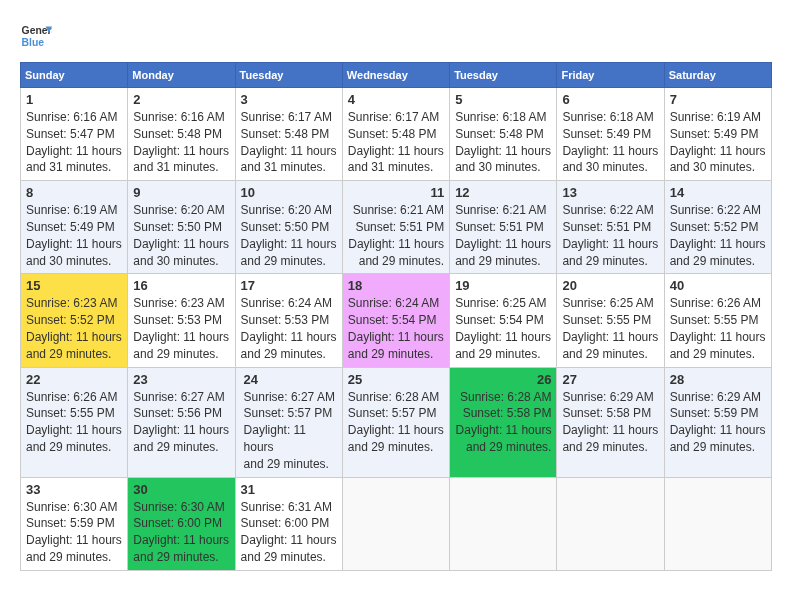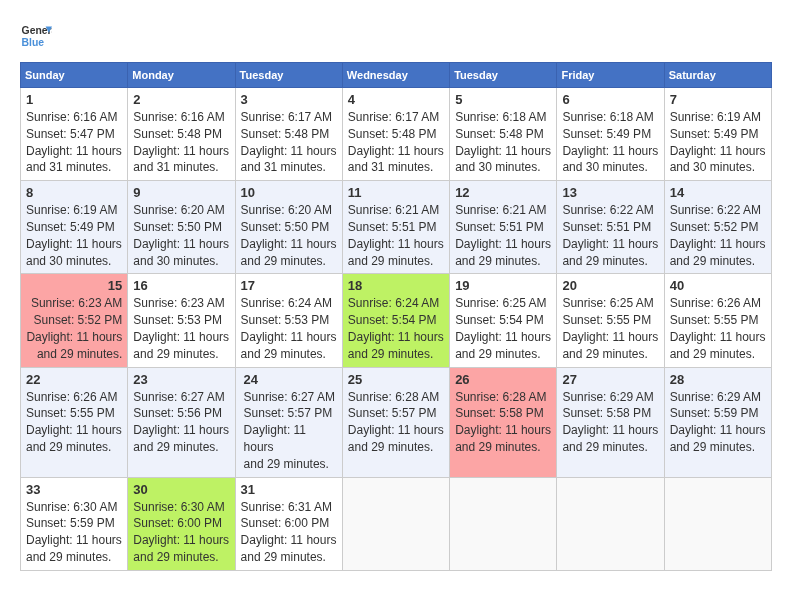--- a/index.html
+++ b/index.html
@@ -177,21 +177,21 @@
 Daylight: 11 hours
 and 30 minutes.</div>
         </td>
         <td style="background-color: rgb(238, 242, 251);">
           <span class="day-num">10</span>
           <div class="day-info" style="white-space: pre-line;">Sunrise: 6:20 AM
 Sunset: 5:50 PM
 Daylight: 11 hours
 and 29 minutes.</div>
         </td>
-        <td style="background-color: rgb(238, 242, 251);">
+        <td style="background-color: rgb(238, 242, 251); text-align: right;">
           <span class="day-num">11</span>
           <div class="day-info" style="white-space: pre-line;">Sunrise: 6:21 AM
 Sunset: 5:51 PM
 Daylight: 11 hours
 and 29 minutes.</div>
         </td>
         <td style="background-color: rgb(238, 242, 251);">
           <span class="day-num">12</span>
           <div class="day-info" style="white-space: pre-line;">Sunrise: 6:21 AM
 Sunset: 5:51 PM
@@ -207,42 +207,42 @@
         </td>
         <td style="background-color: rgb(238, 242, 251);">
           <span class="day-num">14</span>
           <div class="day-info" style="white-space: pre-line;">Sunrise: 6:22 AM
 Sunset: 5:52 PM
 Daylight: 11 hours
 and 29 minutes.</div>
         </td>
       </tr>
       <tr>
-        <td style="background-color: #fca5a5; text-align: right;">
+        <td style="background-color: #fde047;">
           <span class="day-num">15</span>
           <div class="day-info" style="white-space: pre-line;">Sunrise: 6:23 AM
 Sunset: 5:52 PM
 Daylight: 11 hours
 and 29 minutes.</div>
         </td>
         <td style="background-color: rgb(255, 255, 255);">
           <span class="day-num">16</span>
           <div class="day-info" style="white-space: pre-line;">Sunrise: 6:23 AM
 Sunset: 5:53 PM
 Daylight: 11 hours
 and 29 minutes.</div>
         </td>
         <td style="background-color: rgb(255, 255, 255); margin-top: 12px;">
           <span class="day-num">17</span>
           <div class="day-info" style="white-space: pre-line;">Sunrise: 6:24 AM
 Sunset: 5:53 PM
 Daylight: 11 hours
 and 29 minutes.</div>
         </td>
-        <td style="background-color: #bef264;">
+        <td style="background-color: #f0abfc;">
           <span class="day-num">18</span>
           <div class="day-info" style="white-space: pre-line;">Sunrise: 6:24 AM
 Sunset: 5:54 PM
 Daylight: 11 hours
 and 29 minutes.</div>
         </td>
         <td style="background-color: rgb(255, 255, 255);">
           <span class="day-num">19</span>
           <div class="day-info" style="white-space: pre-line;">Sunrise: 6:25 AM
 Sunset: 5:54 PM
@@ -286,21 +286,21 @@
 Daylight: 11 hours
 and 29 minutes.</div>
         </td>
         <td style="background-color: rgb(238, 242, 251);">
           <span class="day-num">25</span>
           <div class="day-info" style="white-space: pre-line;">Sunrise: 6:28 AM
 Sunset: 5:57 PM
 Daylight: 11 hours
 and 29 minutes.</div>
         </td>
-        <td style="background-color: #fca5a5;">
+        <td style="background-color: #22c55e; text-align: right;">
           <span class="day-num">26</span>
           <div class="day-info" style="white-space: pre-line;">Sunrise: 6:28 AM
 Sunset: 5:58 PM
 Daylight: 11 hours
 and 29 minutes.</div>
         </td>
         <td style="background-color: rgb(238, 242, 251);">
           <span class="day-num">27</span>
           <div class="day-info" style="white-space: pre-line;">Sunrise: 6:29 AM
 Sunset: 5:58 PM
@@ -316,21 +316,21 @@
         </td>
       </tr>
       <tr>
         <td style="background-color: rgb(255, 255, 255);">
           <span class="day-num">33</span>
           <div class="day-info" style="white-space: pre-line;">Sunrise: 6:30 AM
 Sunset: 5:59 PM
 Daylight: 11 hours
 and 29 minutes.</div>
         </td>
-        <td style="background-color: #bef264;">
+        <td style="background-color: #22c55e;">
           <span class="day-num">30</span>
           <div class="day-info" style="white-space: pre-line;">Sunrise: 6:30 AM
 Sunset: 6:00 PM
 Daylight: 11 hours
 and 29 minutes.</div>
         </td>
         <td style="background-color: rgb(255, 255, 255);">
           <span class="day-num">31</span>
           <div class="day-info" style="white-space: pre-line;">Sunrise: 6:31 AM
 Sunset: 6:00 PM

